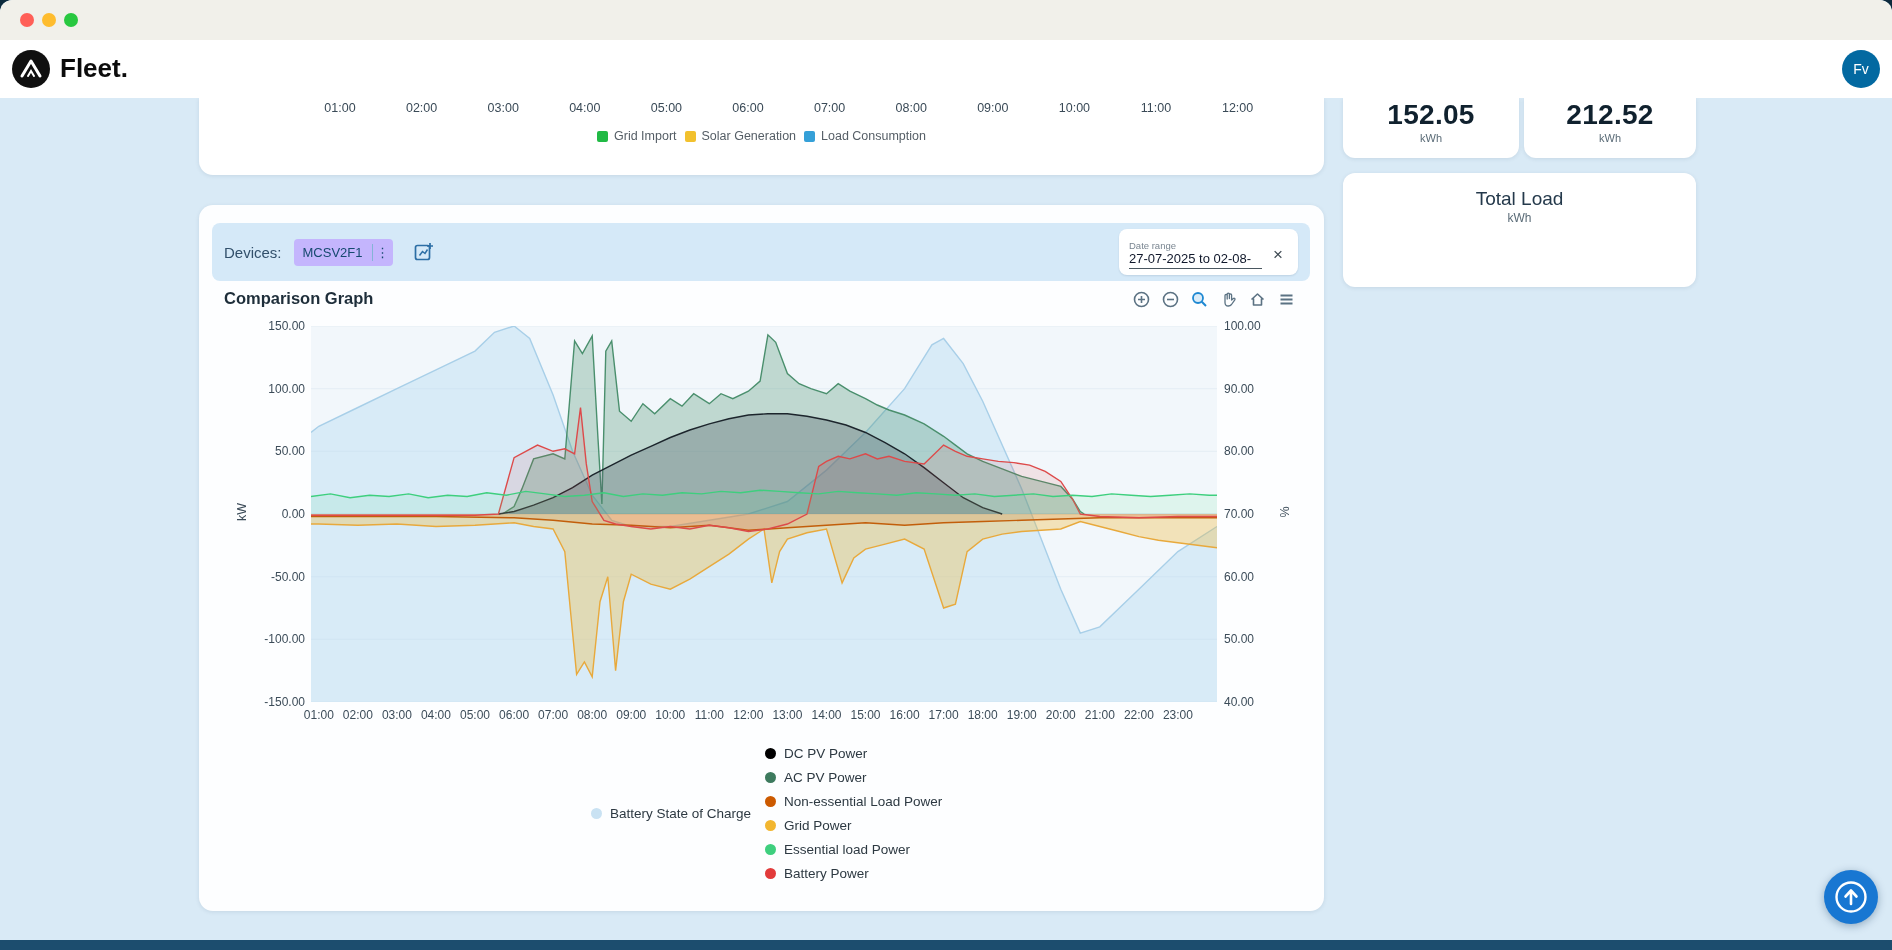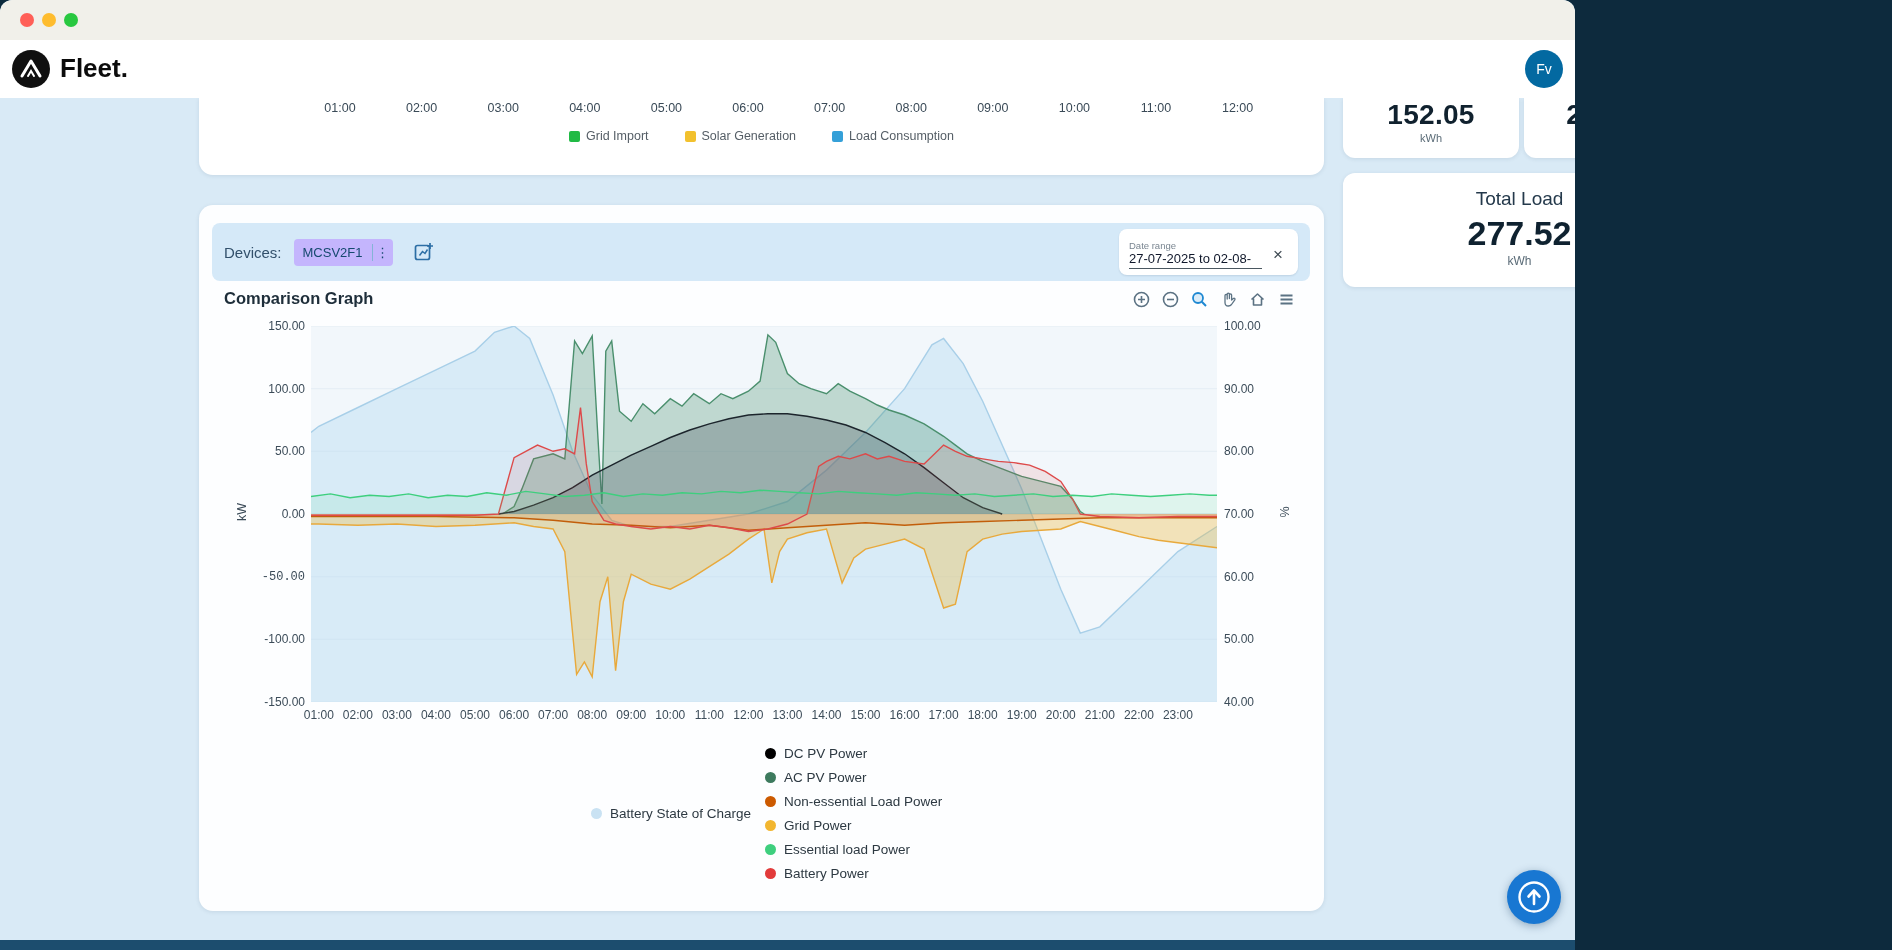--- a/index.html
+++ b/index.html
@@ -1,18 +1,18 @@
 <!DOCTYPE html>
 <html><head>
 <meta charset="utf-8">
 <style>
   * { margin:0; padding:0; box-sizing:border-box; }
   html,body { width:1892px; height:950px; overflow:hidden; }
   body { font-family:"Liberation Sans", sans-serif; background:#0d2a3d; }
-  .window { position:relative; width:1575px; height:950px; background:#d9eaf6; border-radius:12px 12px 0 0; overflow:hidden; }
+  .window { position:relative; width:1892px; height:950px; background:#d9eaf6; border-radius:12px 12px 0 0; overflow:hidden; }
 
   
   .titlebar { position:absolute; top:0; left:0; right:0; height:40px; background:#f1f0ea; border-radius:12px 12px 0 0; z-index:30; }
   .tl-dot { position:absolute; top:13px; width:14px; height:14px; border-radius:50%; cursor:pointer; }
   .tl-red { left:20px; background:#ff5f57; }
   .tl-yellow { left:42px; background:#febc2e; }
   .tl-green { left:64px; background:#28c840; }
 
   
   .header { position:absolute; top:40px; left:0; right:0; height:58px; background:#ffffff; z-index:25; }
@@ -23,21 +23,21 @@
   .avatar { position:absolute; right:12px; top:10px; width:38px; height:38px; border-radius:50%; background:#0369a1; color:#fff; display:flex; align-items:center; justify-content:center; font-size:14px; font-weight:normal; cursor:pointer; }
 
   .content { position:absolute; top:98px; left:0; right:0; bottom:10px; background:#d9eaf6; }
   .footer-strip { position:absolute; bottom:0; left:0; right:0; height:10px; background:#1c4d6e; }
 
   .card { background:#fff; box-shadow:0 1px 4px rgba(20,50,80,0.10); }
 
   
   .top-card { position:absolute; left:199px; top:0; width:1125px; height:77px; border-radius:0 0 14px 14px; }
   .top-hour { position:absolute; top:3px; transform:translateX(-50%); font-size:12.5px; color:#3a4a57; }
-  .top-legend { position:absolute; top:31px; left:0; right:0; display:flex; justify-content:center; gap:36px;text-align:right; }
+  .top-legend { position:absolute; top:31px; left:0; right:0; display:flex; justify-content:center; gap:8px;text-align:right; }
   .top-legend-item { display:flex; align-items:center; gap:6px; cursor:pointer; }
   .top-legend-sq { width:11px; height:11px; border-radius:2px; }
   .top-legend-label { font-size:12.5px; color:#555e66; }
 
   
   .stat-card { position:absolute; top:0; height:60px; border-radius:0 0 12px 12px; text-align:center; padding-top:1px; }
   .stat-card.c1 { left:1343px; width:176px; }
   .stat-card.c2 { left:1524px; width:172px; }
   .stat-value { font-size:28px; font-weight:bold; color:#10212e; letter-spacing:0.3px; }
   .stat-unit { font-size:11px; color:#5a6b77; margin-top:1px; }
@@ -139,21 +139,20 @@
     <div class="card stat-card c1">
       <div class="stat-value">152.05</div>
       <div class="stat-unit">kWh</div>
     </div>
     <div class="card stat-card c2">
       <div class="stat-value">212.52</div>
       <div class="stat-unit">kWh</div>
     </div>
     <div class="card total-card">
       <div class="total-title">Total Load</div>
-      <div class="total-value">277.52</div>
       <div class="total-unit">kWh</div>
     </div>
 
     <div class="card main-card">
 
       <div class="control-bar">
         <span class="devices-label">Devices:</span>
         <div class="device-chip">
           <span class="device-chip-text">MCSV2F1</span>
           <span class="device-chip-sep"></span>
@@ -236,21 +235,21 @@
             <polyline points="0.0,189.3 46.9,189.3 85.9,189.3 125.0,189.3 164.0,189.3 187.4,188.0 203.1,131.6 214.8,125.3 226.5,119.1 242.1,125.3 253.8,122.8 263.6,127.8 269.5,81.5 275.3,137.9 281.2,175.5 292.9,194.3 304.6,198.0 320.2,200.5 339.8,203.0 359.3,200.5 378.8,203.0 398.3,199.3 417.9,201.8 437.4,205.5 456.9,203.0 476.4,198.0 496.0,188.0 507.7,140.4 515.5,135.4 527.2,130.3 538.9,132.9 554.5,127.8 566.3,132.9 578.0,130.3 593.6,135.4 613.1,137.9 632.6,119.1 644.4,125.3 656.1,130.3 671.7,132.9 687.3,135.4 702.9,136.6 718.6,139.1 734.2,145.4 749.8,155.4 761.5,173.0 769.3,188.0 788.8,190.5 827.9,191.8 866.9,190.5 906.0,190.5" fill="none" stroke="#dd4a4a" stroke-width="1.4"></polyline>
             <path d="M0.0,188.0L0.0,170.5L19.5,167.9L39.1,171.7L58.6,169.2L78.1,170.5L97.6,167.9L117.2,171.7L136.7,169.2L156.2,170.5L175.7,166.7L195.3,169.2L214.8,165.4L234.3,167.9L253.8,170.5L273.4,169.2L292.9,166.7L312.4,170.5L331.9,167.9L351.5,169.2L371.0,166.7L390.5,167.9L410.0,165.4L429.6,166.7L449.1,164.2L468.6,165.4L488.1,166.7L507.7,167.9L527.2,165.4L546.7,166.7L566.3,167.9L585.8,169.2L605.3,166.7L624.8,167.9L644.4,169.2L663.9,167.9L683.4,170.5L702.9,169.2L722.5,167.9L742.0,170.5L761.5,169.2L781.0,170.5L800.6,167.9L820.1,169.2L839.6,170.5L859.1,169.2L878.7,167.9L898.2,169.2L906.0,169.2L906.0,188.0Z" fill="rgba(80,220,140,0.12)"></path>
             <polyline points="0.0,170.5 19.5,167.9 39.1,171.7 58.6,169.2 78.1,170.5 97.6,167.9 117.2,171.7 136.7,169.2 156.2,170.5 175.7,166.7 195.3,169.2 214.8,165.4 234.3,167.9 253.8,170.5 273.4,169.2 292.9,166.7 312.4,170.5 331.9,167.9 351.5,169.2 371.0,166.7 390.5,167.9 410.0,165.4 429.6,166.7 449.1,164.2 468.6,165.4 488.1,166.7 507.7,167.9 527.2,165.4 546.7,166.7 566.3,167.9 585.8,169.2 605.3,166.7 624.8,167.9 644.4,169.2 663.9,167.9 683.4,170.5 702.9,169.2 722.5,167.9 742.0,170.5 761.5,169.2 781.0,170.5 800.6,167.9 820.1,169.2 839.6,170.5 859.1,169.2 878.7,167.9 898.2,169.2 906.0,169.2" fill="none" stroke="#3ecf7e" stroke-width="1.4"></polyline>
           </svg>
       </div>
       <div id="left-ticks">
           <span class="ytick left" style="right: 1019px; top: 114px;">150.00</span>
           <span class="ytick left" style="right: 1019px; top: 176.667px;">100.00</span>
           <span class="ytick left" style="right: 1019px; top: 239.333px;">50.00</span>
           <span class="ytick left" style="right: 1019px; top: 302px;">0.00</span>
-          <span class="ytick left" style="right: 1019px; top: 364.667px; font-family: Liberation Mono, monospace;">-50.00</span>
+          <span class="ytick left" style="right: 1019px; top: 364.667px;">-50.00</span>
           <span class="ytick left" style="right: 1019px; top: 427.333px;">-100.00</span>
           <span class="ytick left" style="right: 1019px; top: 490px;">-150.00</span>
         </div>
       <div id="right-ticks">
           <span class="ytick" style="left: 1025px; top: 114px;">100.00</span>
           <span class="ytick" style="left: 1025px; top: 176.667px;">90.00</span>
           <span class="ytick" style="left: 1025px; top: 239.333px;">80.00</span>
           <span class="ytick" style="left: 1025px; top: 302px;">70.00</span>
           <span class="ytick" style="left: 1025px; top: 364.667px;">60.00</span>
           <span class="ytick" style="left: 1025px; top: 427.333px;">50.00</span>

